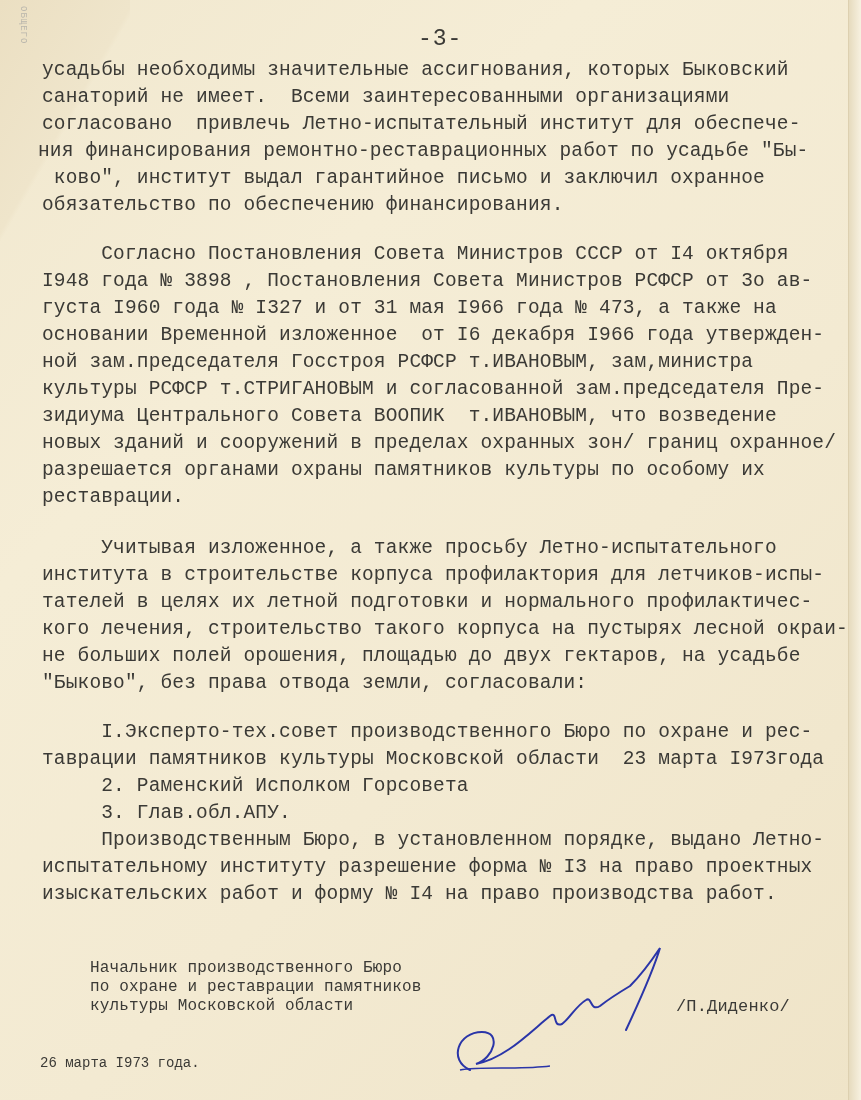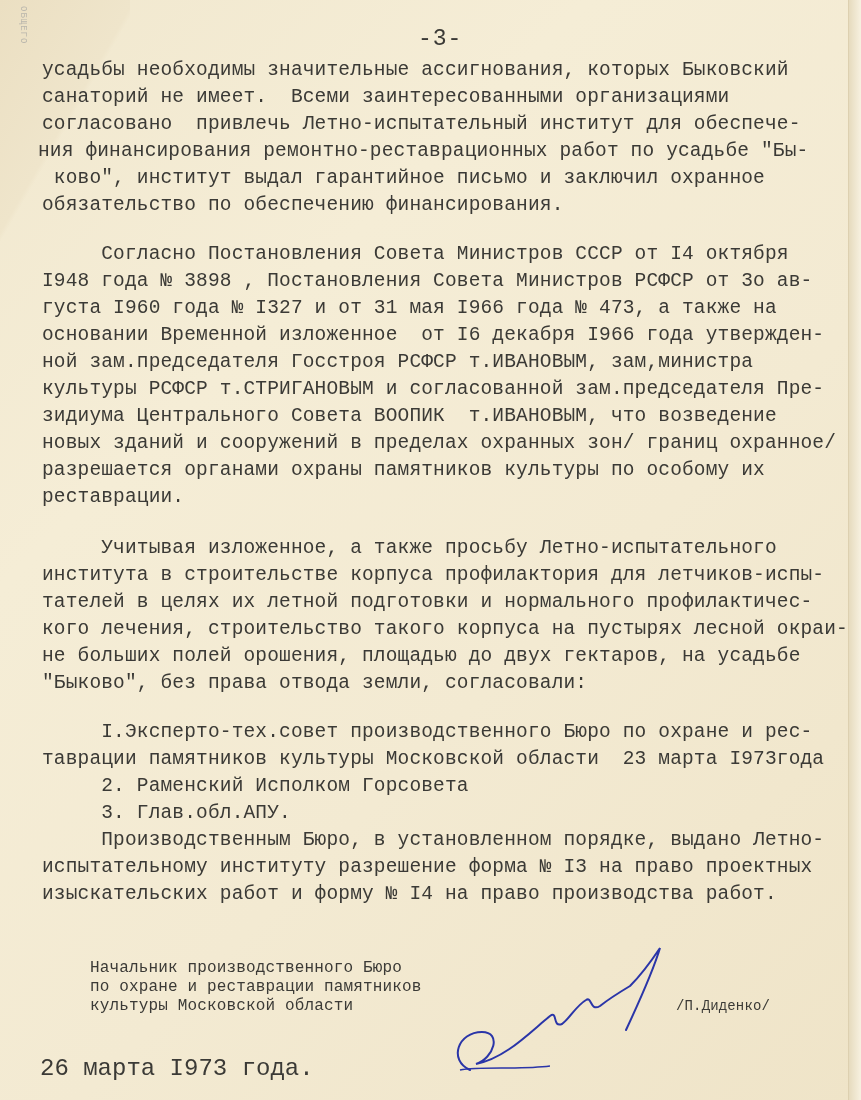--- a/index.html
+++ b/index.html
@@ -25,21 +25,21 @@
   }
   .page-num {
     position: absolute; left: 418px; top: 26px; font-size: 23px; letter-spacing: 1px;
   }
   .line {
     position: absolute; font-size: 19.5px; white-space: pre; letter-spacing: 0.15px;
     line-height: 24px;
   }
   .sig-block .line { font-size: 16px; line-height: 17px; }
   .signature { position: absolute; left: 440px; top: 920px; width: 240px; height: 170px; }
-  .date { position: absolute; left: 40px; top: 1055px; font-size: 24px; }
+  .date { position: absolute; left: 40px; top: 1055px; font-size: 14px; }
 </style>
 </head>
 <body>
 
 <div class="fold"></div>
 <div class="edge-right"></div>
 <div class="stamp">ОБЩЕГО</div>
 
 <div class="page-num">-3-</div>
 
@@ -81,21 +81,21 @@
   <div class="line" style="left:42px;top:801px">     3. Глав.обл.АПУ.</div>
   <div class="line" style="left:42px;top:828px">     Производственным Бюро, в установленном порядке, выдано Летно-</div>
   <div class="line" style="left:42px;top:855px">испытательному институту разрешение форма № I3 на право проектных</div>
   <div class="line" style="left:42px;top:882px">изыскательских работ и форму № I4 на право производства работ.</div>
 </div>
 
 <div class="sig-block">
   <div class="line" style="left:90px;top:960px">Начальник производственного Бюро</div>
   <div class="line" style="left:90px;top:979px">по охране и реставрации памятников</div>
   <div class="line" style="left:90px;top:998px">культуры Московской области</div>
-  <div class="line" style="left:676px;top:998px;font-size:14px">/П.Диденко/</div>
+  <div class="line" style="left:676px;top:998px;font-size:17px">/П.Диденко/</div>
 </div>
 
 <svg class="signature" viewBox="0 0 240 170">
   <path d="M30 150 C 8 140, 18 112, 42 112 C 62 112, 54 138, 36 144 C 66 138, 90 112, 110 96
            C 118 90, 112 108, 122 104 C 130 98, 136 86, 146 80 C 152 76, 150 92, 160 86
            C 170 78, 180 72, 190 66 C 200 56, 212 40, 220 28 C 214 48, 200 80, 186 110" fill="none" stroke="#2a35a8" stroke-width="2" stroke-linecap="round"></path>
   <path d="M20 150 C 40 146, 80 150, 110 146" fill="none" stroke="#2a35a8" stroke-width="1.6"></path>
 </svg>
 
 <div class="date">26 марта I973 года.</div>

